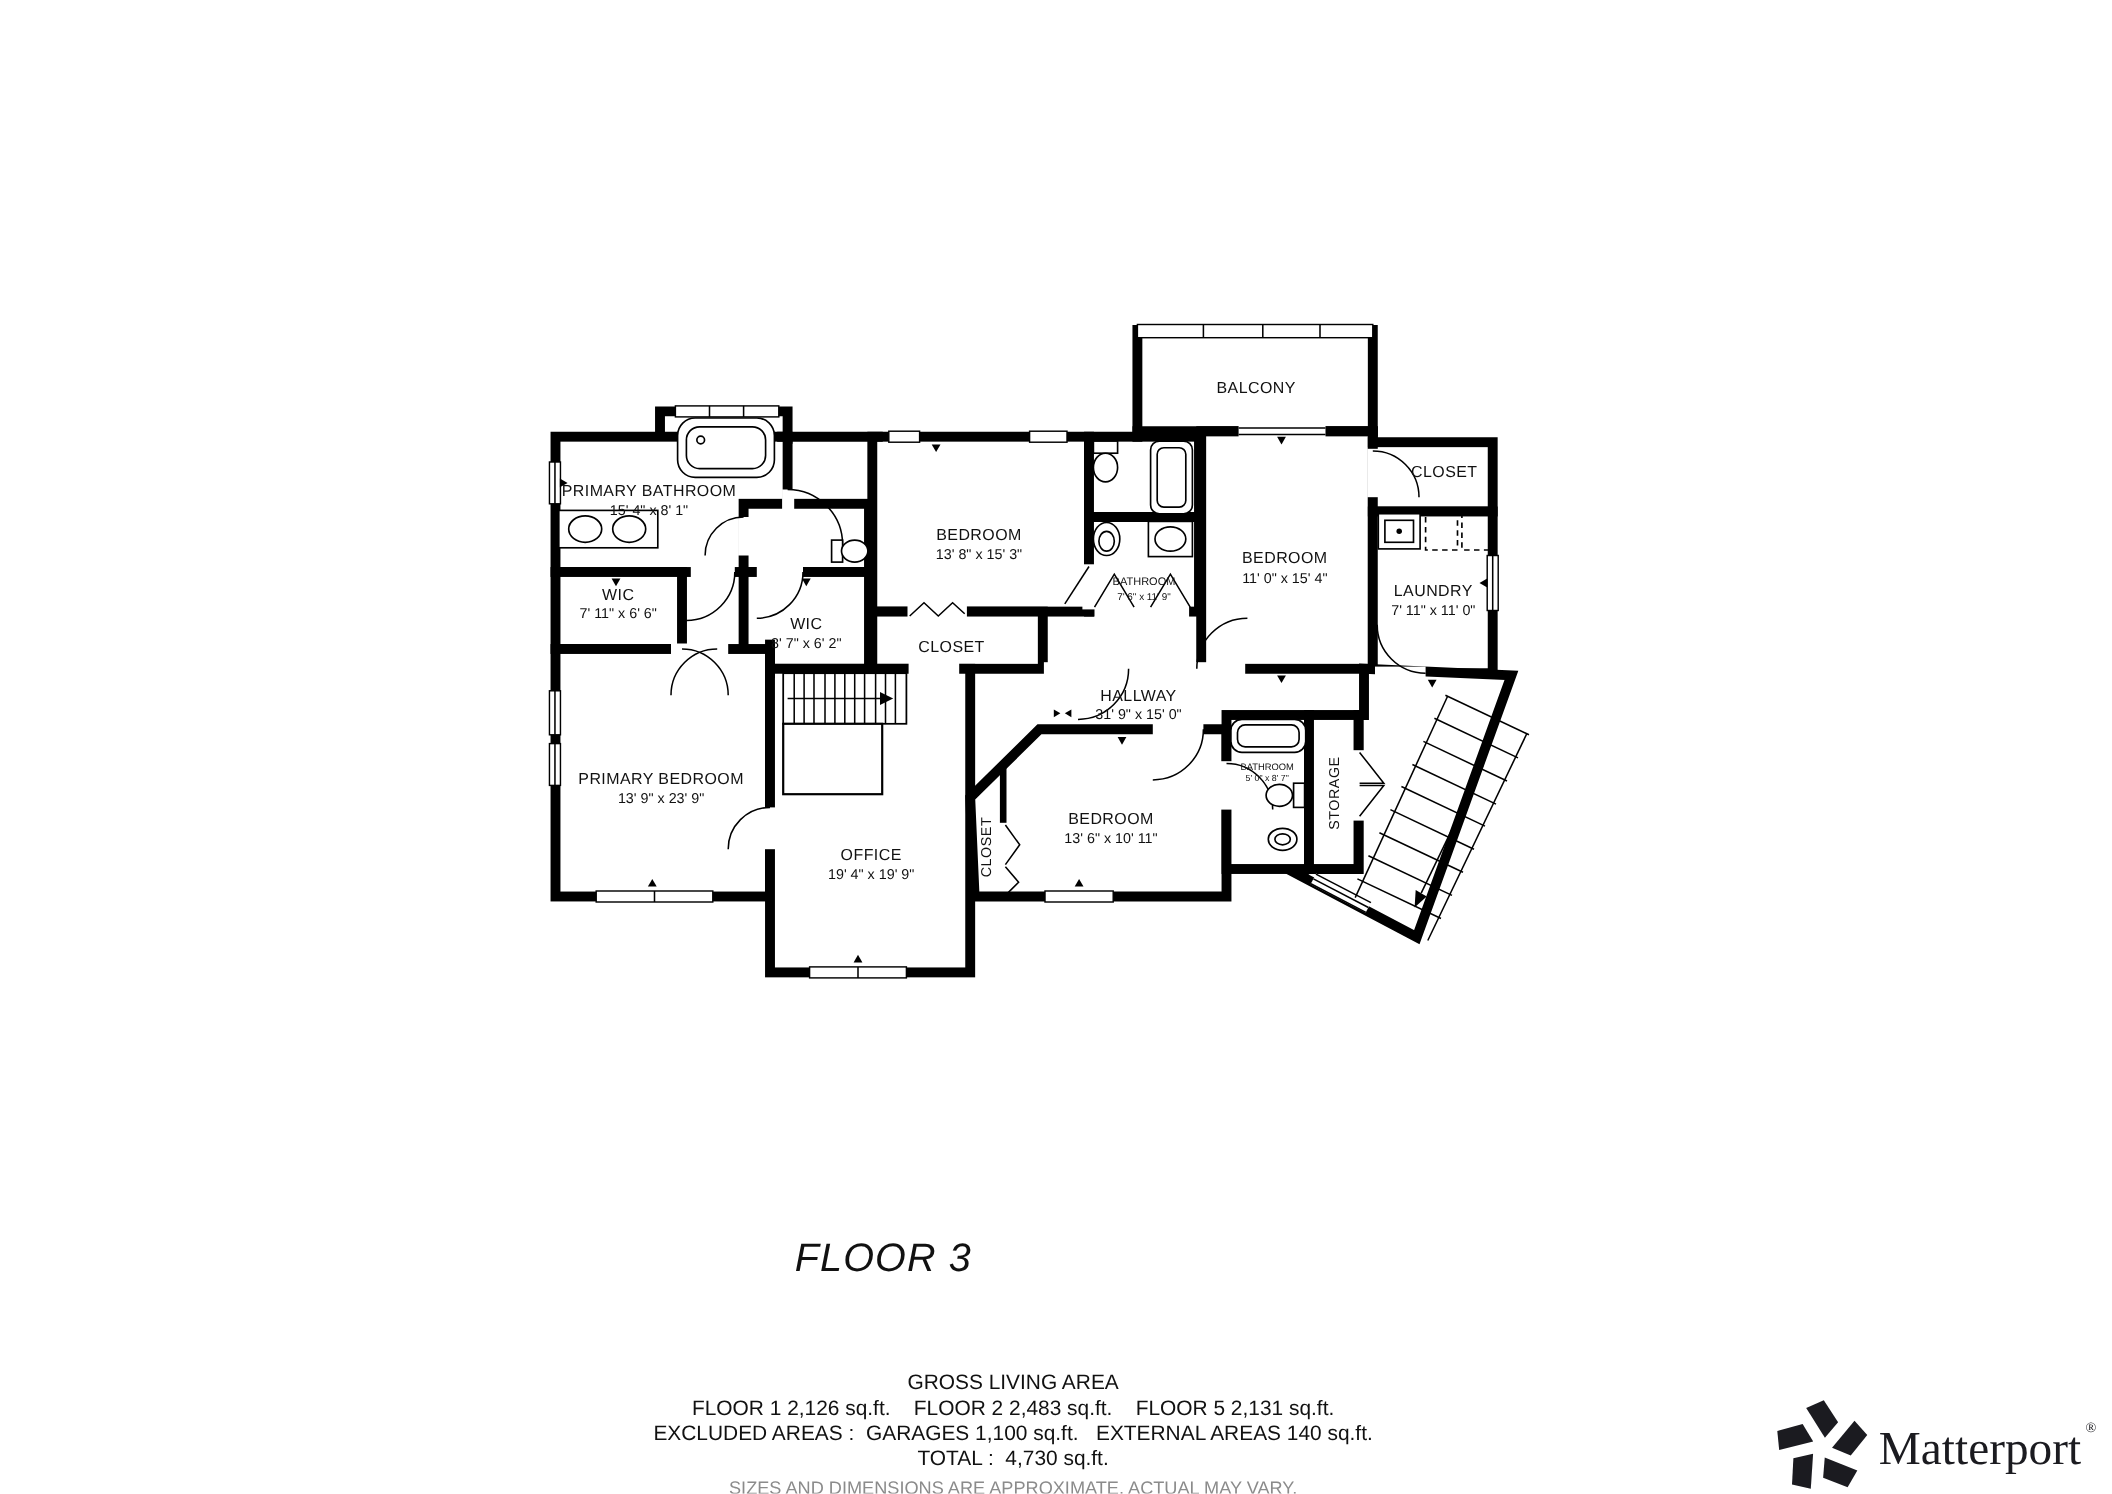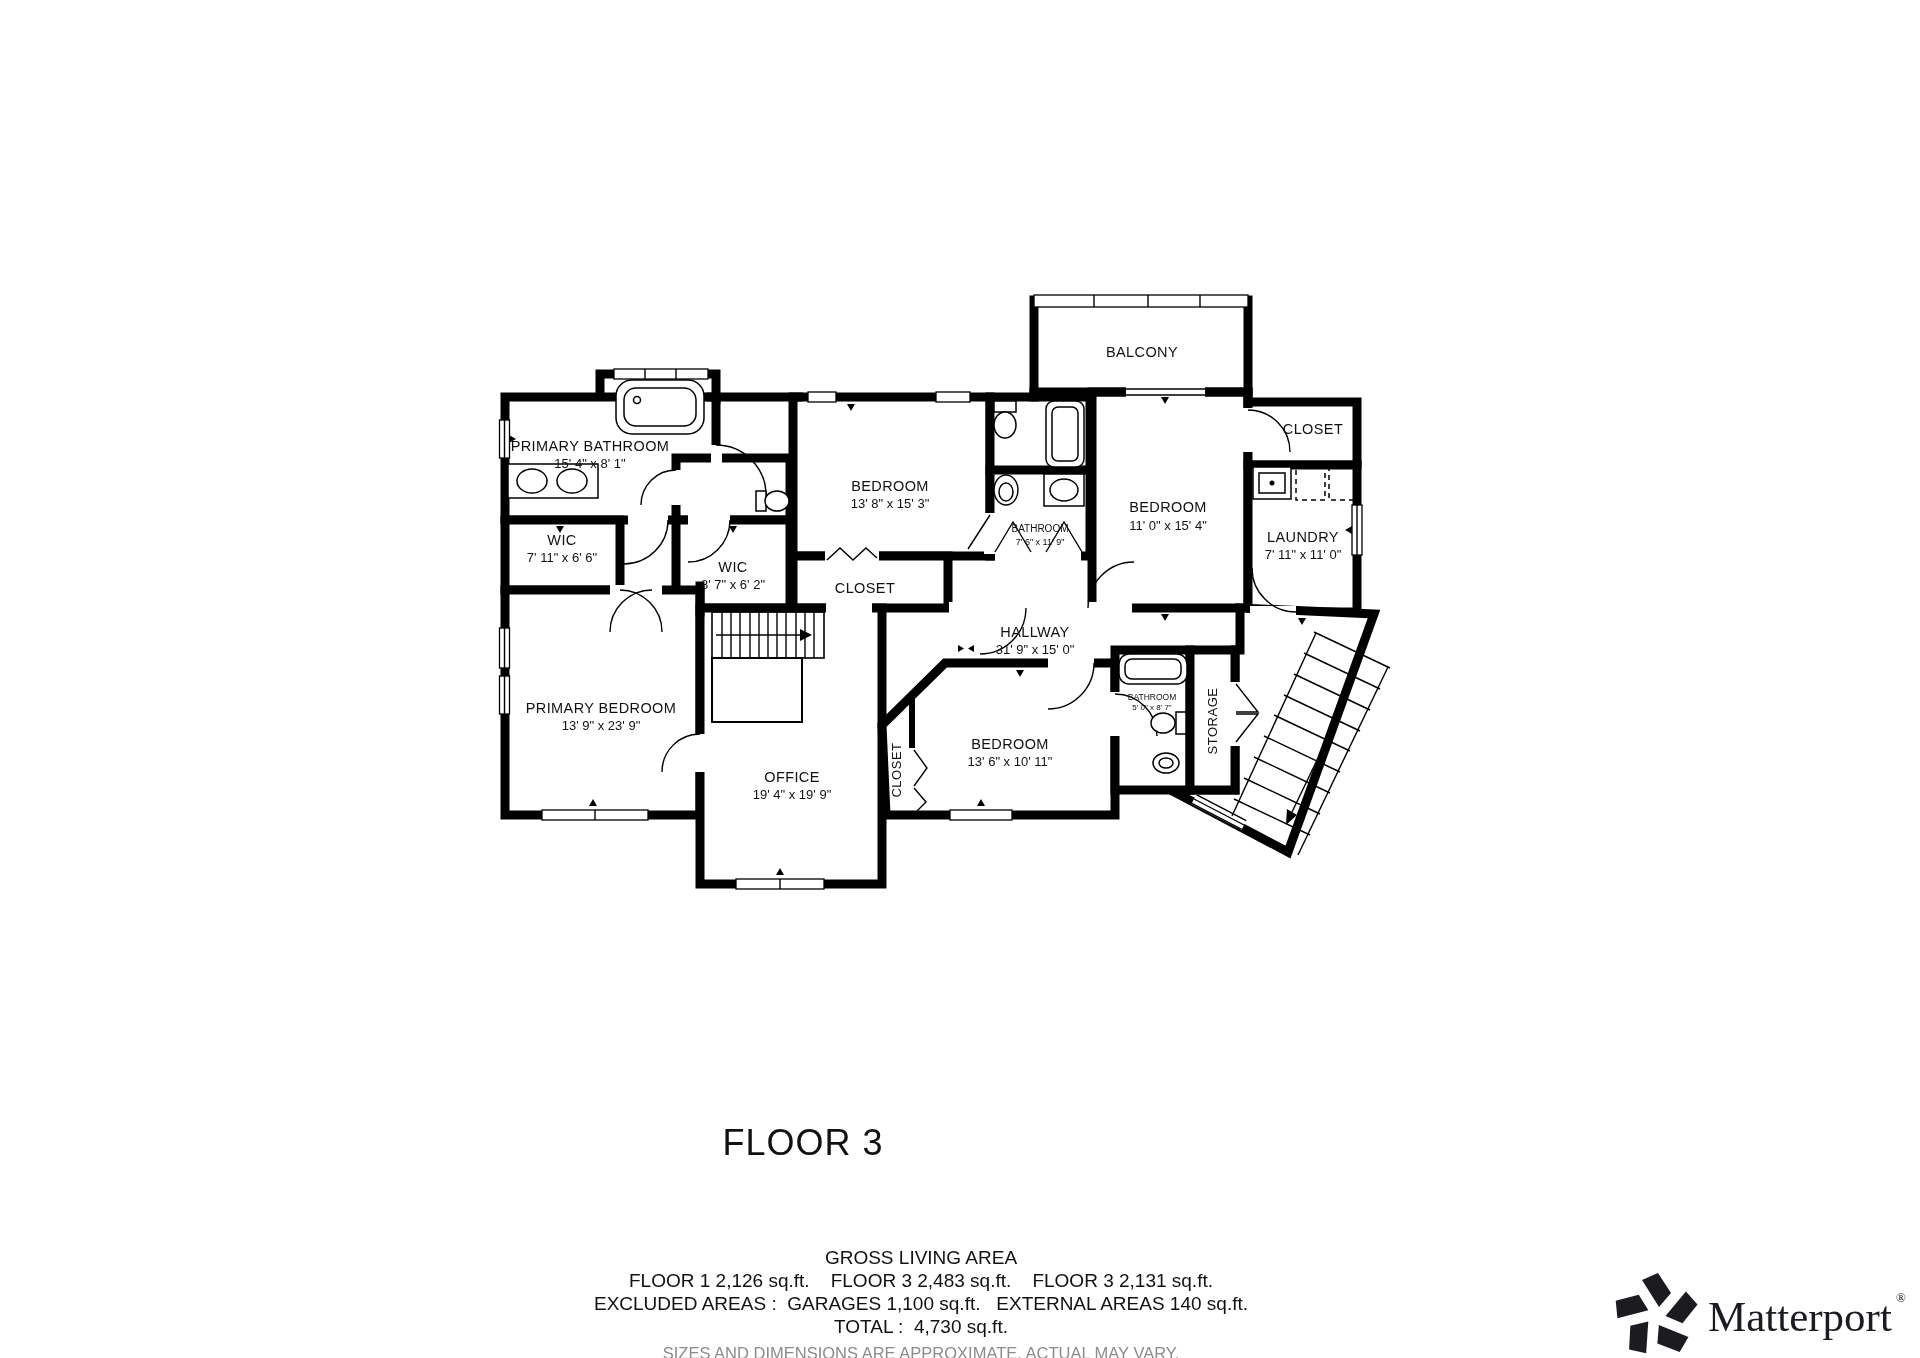--- a/index.html
+++ b/index.html
@@ -19,21 +19,21 @@
   .wallf{stroke:#000;stroke-width:9;fill:#fff;stroke-linejoin:miter;}
   .thin{stroke:#000;stroke-width:1.4;fill:none;}
   .thin2{stroke:#000;stroke-width:2;fill:#fff;}
   .fix{stroke:#000;stroke-width:1.5;fill:#fff;}
   .dash{stroke:#000;stroke-width:1.5;fill:none;stroke-dasharray:5 4;}
   .gap{fill:#fff;stroke:none;}
   .win{fill:#fff;stroke:#000;stroke-width:1.3;}
   .mark{fill:#000;stroke:none;}
   
   .floor-title{position:absolute;left:0;top:1122px;width:1606px;text-align:center;
-    font-size:36px;color:#111;letter-spacing:1px;}
+    font-size:36px;color:#111;letter-spacing:1px;font-style:italic;}
   .footer{position:absolute;left:0;top:1246px;width:1800px;text-align:center;color:#111;}
   .footer-line{white-space:pre;font-size:19px;line-height:23px;padding-left:42px;}
   .footer-line.disclaimer{font-size:16.5px;color:#8b8b8b;margin-top:4px;}
   
   .logo{position:absolute;left:1612px;top:1272px;width:300px;height:86px;}
   .logo-text{font-family:"Liberation Serif",serif;font-size:43px;fill:#1b1b20;}
   .logo-reg{font-family:"Liberation Serif",serif;font-size:13px;fill:#1b1b20;}
 </style>
 </head>
 <body>
@@ -306,21 +306,21 @@
       <text class="rdim-xs" x="1152" y="710">5' 0" x 8' 7"</text>
 
       <text class="rname-v" transform="rotate(-90 1213 721)" x="1213" y="725">STORAGE</text>
     </g>
   </svg>
 
   <div class="floor-title">FLOOR 3</div>
 
   <div class="footer">
     <div class="footer-line">GROSS LIVING AREA</div>
-    <div class="footer-line">FLOOR 1 2,126 sq.ft.    FLOOR 3 2,483 sq.ft.    FLOOR 3 2,131 sq.ft.</div>
+    <div class="footer-line">FLOOR 1 2,126 sq.ft.    FLOOR 2 2,483 sq.ft.    FLOOR 5 2,131 sq.ft.</div>
     <div class="footer-line">EXCLUDED AREAS :  GARAGES 1,100 sq.ft.   EXTERNAL AREAS 140 sq.ft.</div>
     <div class="footer-line">TOTAL :  4,730 sq.ft.</div>
     <div class="footer-line disclaimer">SIZES AND DIMENSIONS ARE APPROXIMATE, ACTUAL MAY VARY.</div>
   </div>
 
   <svg class="logo" viewBox="0 0 300 86">
     <g transform="translate(44,44)" fill="#1b1b20">
       <path d="M 3,-9 L -14,-36 L 2,-43 L 15,-23 Z"></path>
       <path d="M 3,-9 L -14,-36 L 2,-43 L 15,-23 Z" transform="rotate(72)"></path>
       <path d="M 3,-9 L -14,-36 L 2,-43 L 15,-23 Z" transform="rotate(144)"></path>

